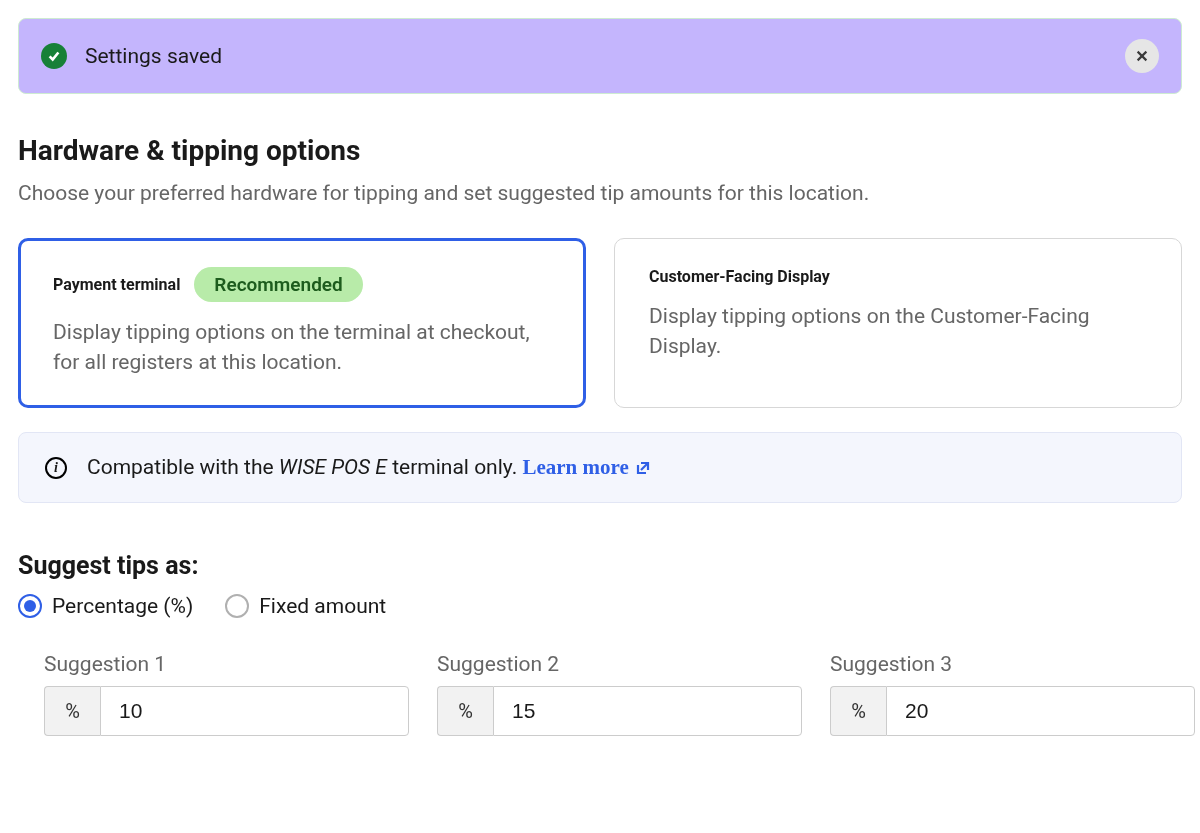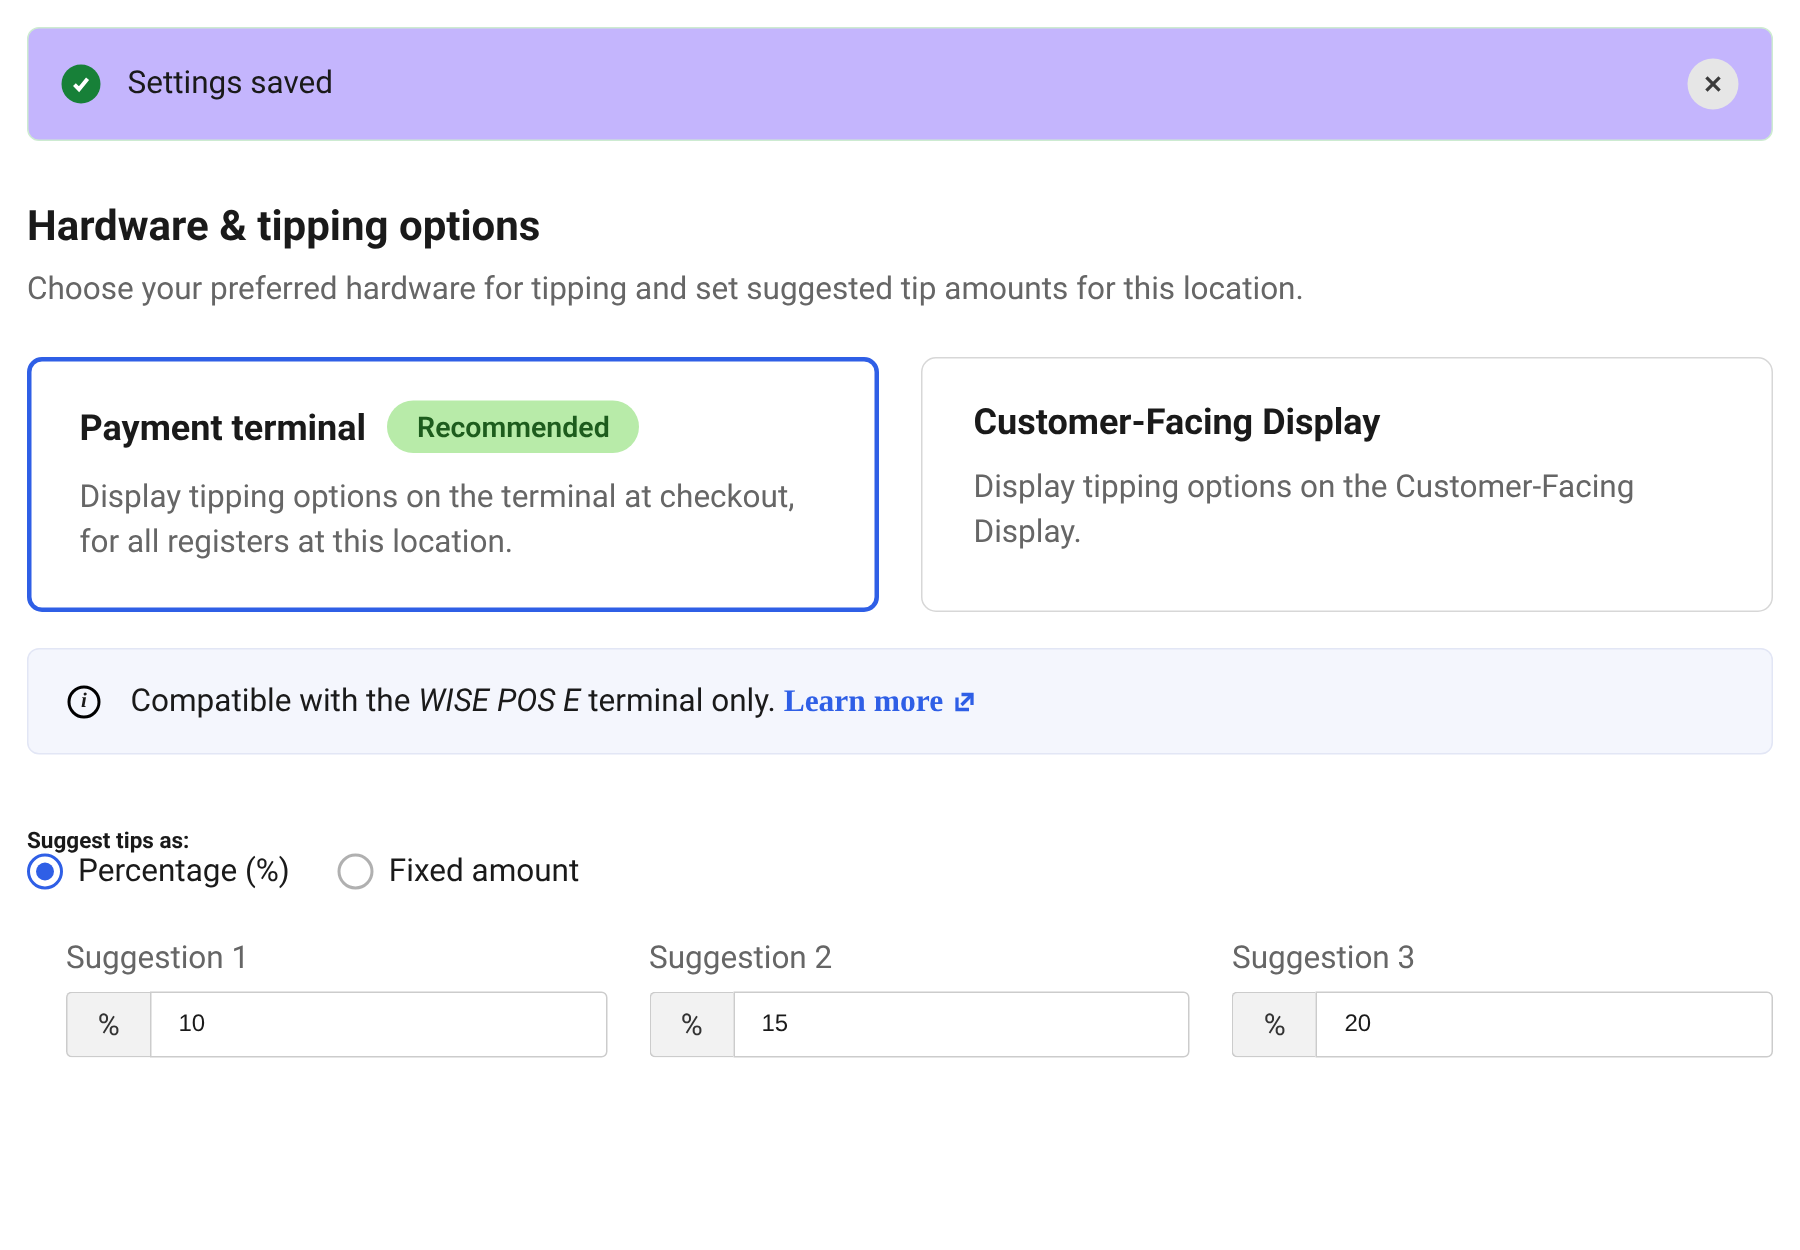--- a/index.html
+++ b/index.html
@@ -51,21 +51,21 @@
     border: 1px solid #d7d7d7;
     border-radius: 10px;
     padding: 28px 34px 30px 34px;
     cursor: pointer;
   }
   .card.selected {
     border: 3px solid #2f5fe6;
     padding: 26px 32px 28px 32px;
   }
   .card-header { display: flex; align-items: center; gap: 14px; margin-bottom: 16px; }
-  .card-title { font-size: 24px; font-weight: 700; text-align: right; }
+  .card-title { font-size: 16px; font-weight: 700; text-align: right; }
   .badge {
     background: #b8eba9;
     color: #1d5c1d;
     font-size: 19px;
     font-weight: 600;
     padding: 6px 20px;
     border-radius: 999px;
   }
   .card-desc { font-size: 21px; color: #666; line-height: 1.4; }
 
@@ -91,21 +91,21 @@
     font-size: 14px;
     flex-shrink: 0;
     font-family: Georgia, serif;
     font-style: italic;
   }
   .info em { font-style: italic; }
   .info a { color: #2f5fe6; font-weight: 600; text-decoration: none; display: inline-flex; align-items: center; gap: 6px; font-family: Liberation Serif, serif; }
   .info a svg { width: 16px; height: 16px; stroke: #2f5fe6; stroke-width: 2.2; fill: none; }
 
   
-  .field-label { font-size: 15px; font-weight: 700; }
+  .field-label { font-size: 25px; font-weight: 700; margin-bottom: 14px; }
   .radios { display: flex; gap: 32px; align-items: center; margin-bottom: 34px; }
   .radio { display: flex; align-items: center; gap: 10px; cursor: pointer; }
   .radio .r {
     width: 24px; height: 24px;
     border: 2px solid #b0b0b0;
     border-radius: 50%;
     display: flex; align-items: center; justify-content: center;
   }
   .radio.checked .r { border-color: #2f5fe6; }
   .radio.checked .r::after {
@@ -128,21 +128,21 @@
     border-right: none;
     border-radius: 4px 0 0 4px;
     display: flex; align-items: center; justify-content: center;
     font-size: 20px; color: #333;
   }
   .sug-field {
     flex: 1;
     border: 1px solid #ccc;
     border-radius: 0 4px 4px 0;
     padding: 12px 18px;
-    font-size: 16px;
+    font-size: 21px;
     color: #1a1a1a;
     outline: none;
   }
 </style>
 </head>
 <body>
 
 <div class="alert">
   <span class="check">
     <svg viewBox="0 0 16 16">

